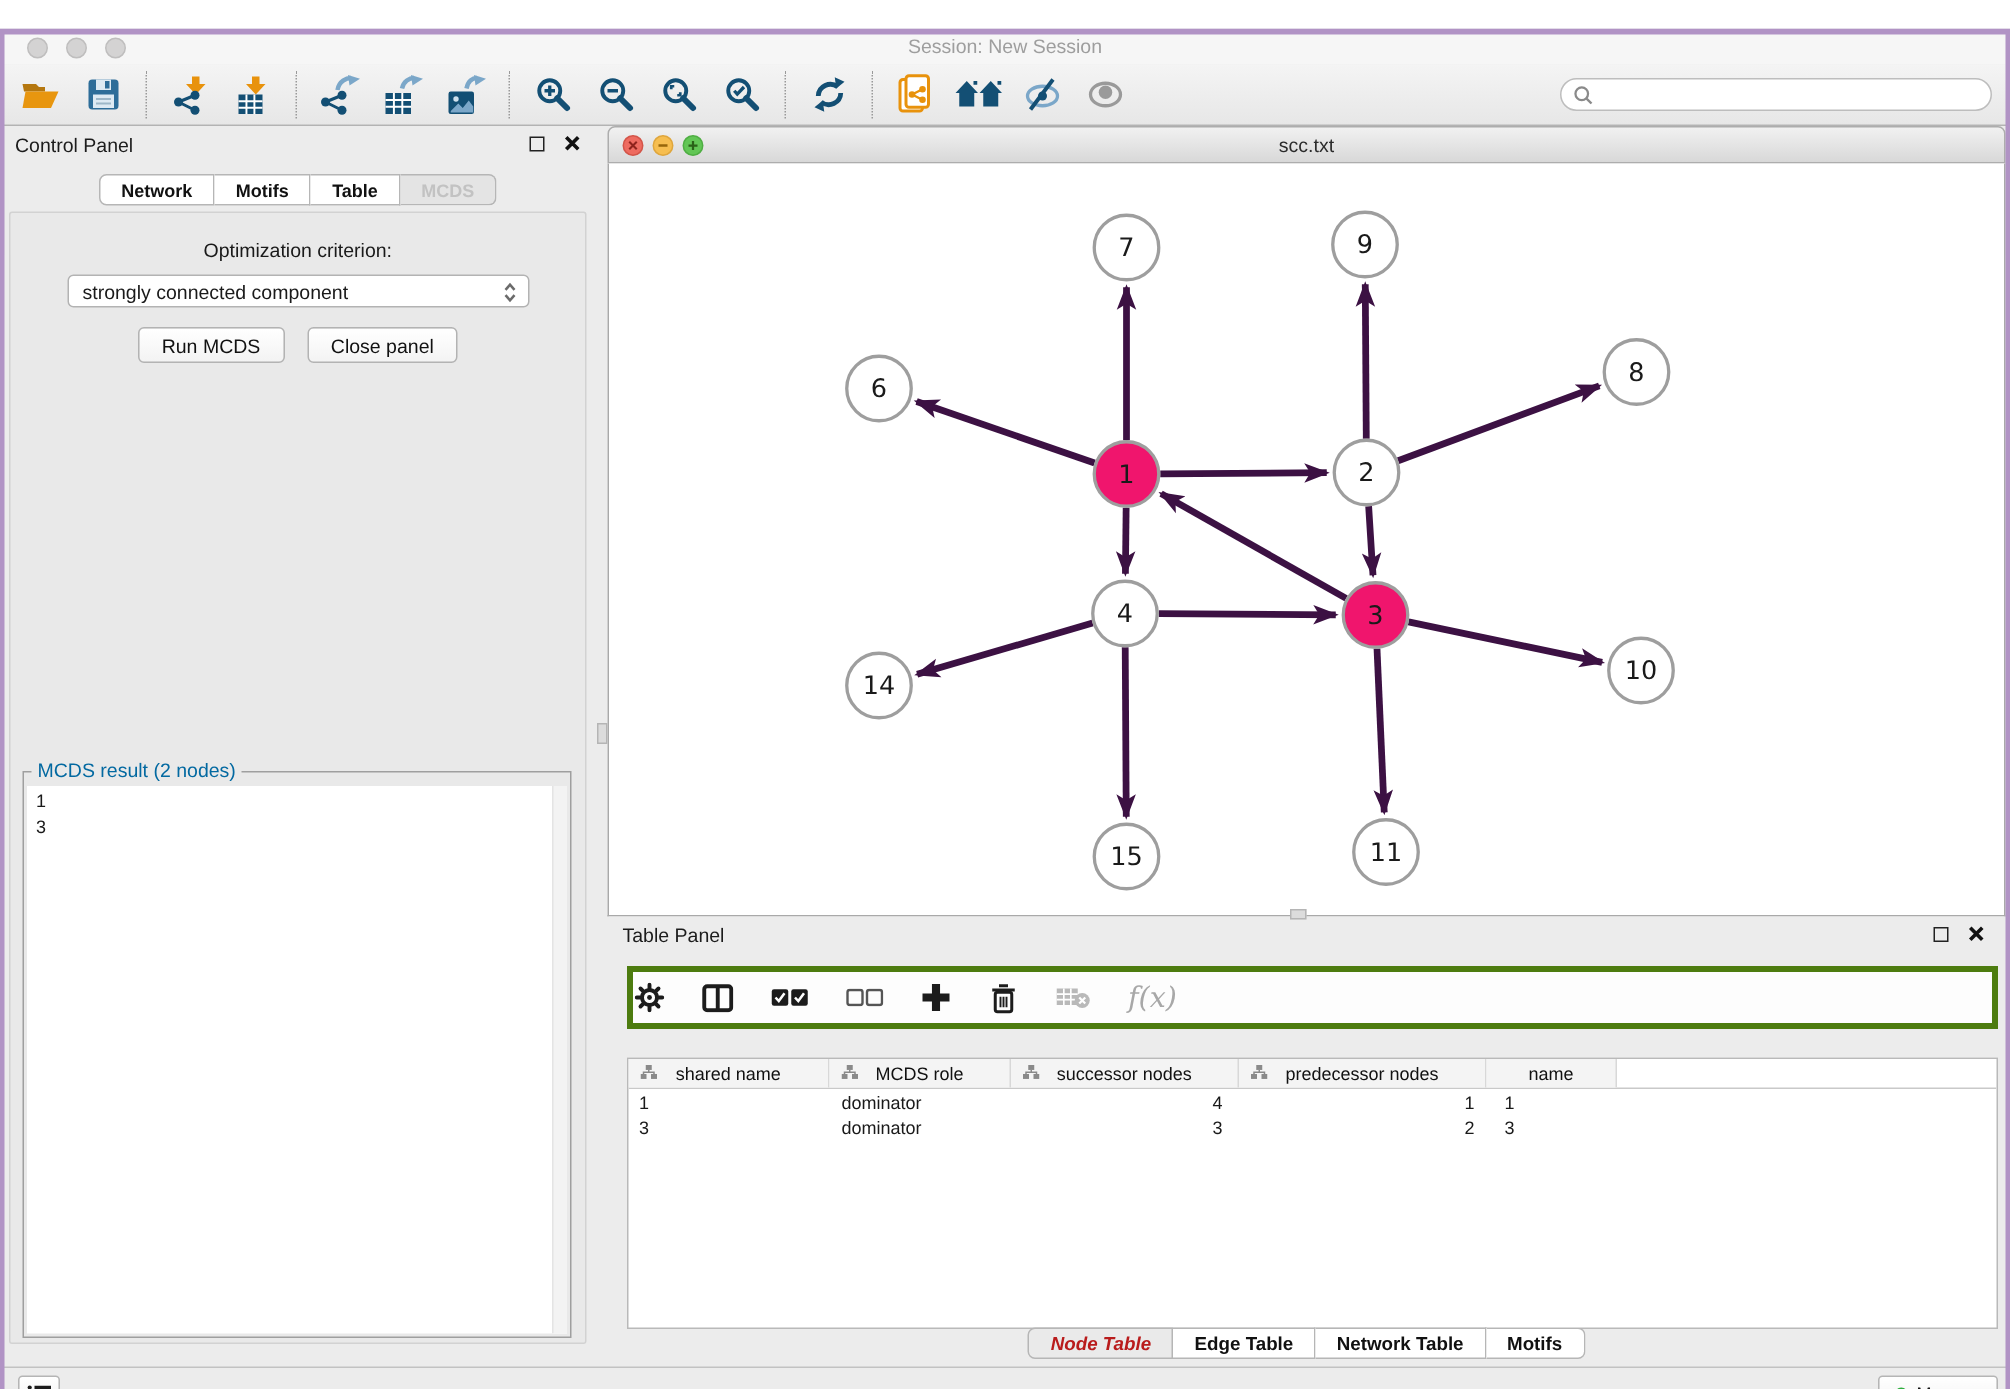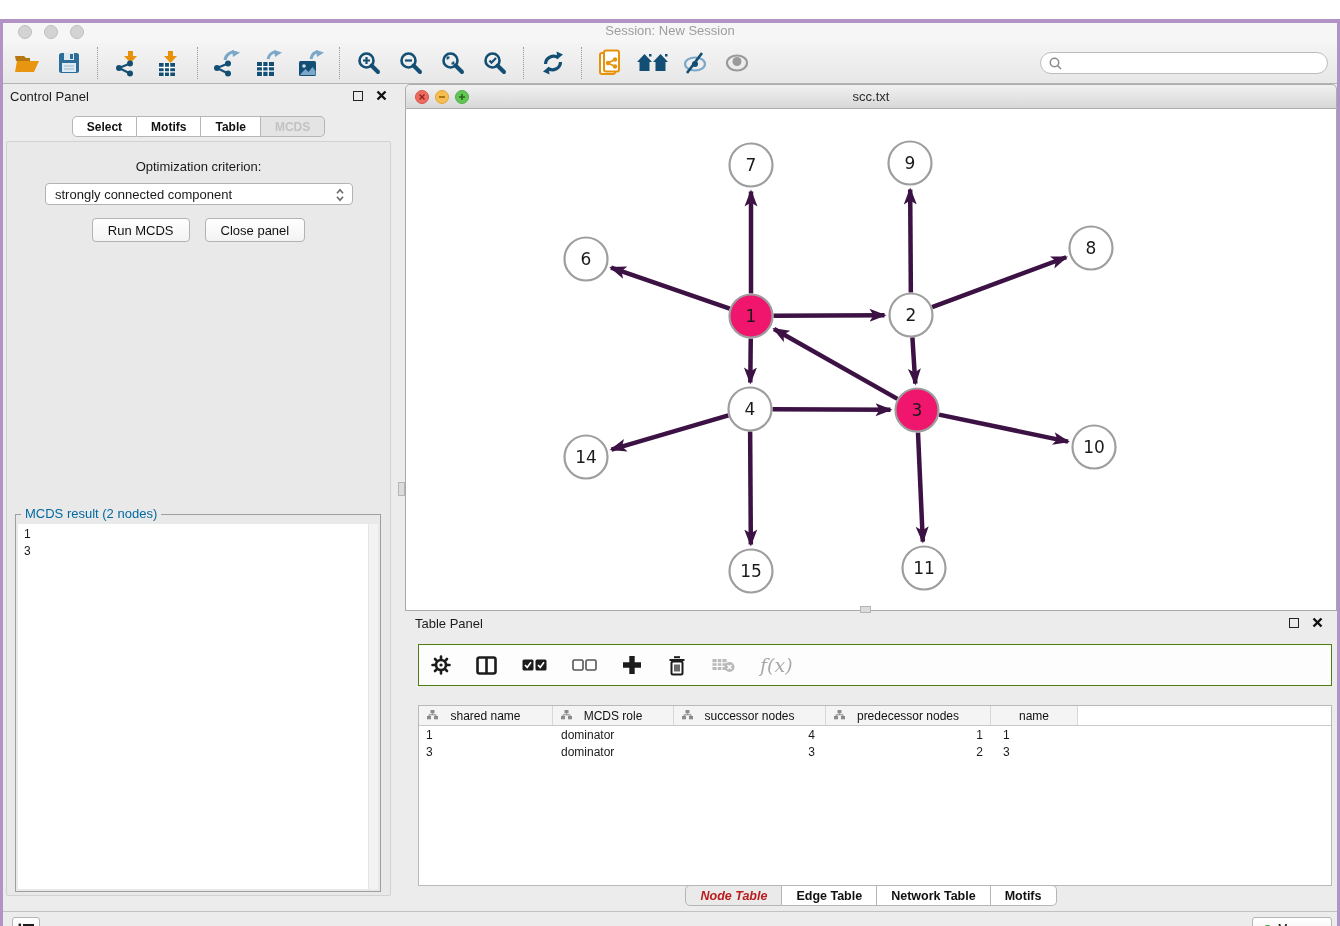--- a/index.html
+++ b/index.html
@@ -55,22 +55,22 @@
   .netwin{position:absolute;left:405px;right:3px;top:65px;height:527px;}
   .net-titlebar{position:absolute;left:0;right:0;top:0;height:25px;background:linear-gradient(#f1f1f1,#d8d8d8);
                 border:1px solid #adadad;border-radius:5px 5px 0 0;box-sizing:border-box;}
   .net-title{position:absolute;left:0;right:0;top:4px;text-align:center;font-size:13px;color:#2b2b2b;}
   .light{position:absolute;top:5px;width:14px;height:14px;border-radius:50%;box-sizing:border-box;display:flex;align-items:center;justify-content:center;}
   .light svg{display:block;}
   .net-canvas{position:absolute;left:0;right:0;top:25px;bottom:0;background:#fff;border:1px solid #a9a9a9;border-top:none;box-sizing:border-box;}
 
   
   .tpanel{position:absolute;left:405px;right:3px;top:592px;height:301px;background:#ececec;}
-  .t-toolbar{position:absolute;left:13px;right:5px;top:33px;height:42px;background:#fdfdfd;border:1px solid #4d7c0f;
-             box-sizing:border-box;display:flex;align-items:center;padding-left:12px;gap:25px;}
+  .t-toolbar{position:absolute;left:13px;right:5px;top:33px;height:42px;background:#fdfdfd;border:4px solid #4d7c0f;
+             box-sizing:border-box;display:flex;align-items:center;padding-left:1px;gap:25px;}
   .tt-btn{display:flex;align-items:center;justify-content:center;}
   .fx{font-family:"DejaVu Serif",serif;font-style:italic;color:#a8a8a8;font-size:19px;}
   .dtable{position:absolute;left:13px;right:5px;top:94px;height:181px;background:#fff;border:1px solid #b9b9b9;box-sizing:border-box;overflow:hidden;}
   .thead{display:flex;height:19px;border-bottom:1px solid #c9c9c9;}
   .th{position:relative;background:#f4f4f4;border-right:1px solid #d8d8d8;box-sizing:border-box;display:flex;align-items:center;justify-content:center;}
   .th .lbl{font-size:12px;color:#111;}
   .th .tree{position:absolute;left:8px;top:4px;}
   .trow{display:flex;height:17px;font-size:12px;align-items:center;}
   .td{box-sizing:border-box;overflow:hidden;white-space:nowrap;}
   .c0{width:134px;padding-left:7px;}
@@ -251,21 +251,21 @@
     <div class="panel-head">
       <span class="panel-title">Control Panel</span>
       <span class="head-icons">
         <span class="float-glyph"></span>
         <svg width="11" height="11" viewBox="0 0 11 11">
           <path d="M1.5 1.5 L9.5 9.5 M9.5 1.5 L1.5 9.5" stroke="#111" stroke-width="2.4"></path>
         </svg>
       </span>
     </div>
     <div class="tabs-row">
-      <div class="seg first">Select</div>
+      <div class="seg first">Network</div>
       <div class="seg">Motifs</div>
       <div class="seg">Table</div>
       <div class="seg last selected">MCDS</div>
     </div>
     <div class="cp-content">
       <div class="opt-label">Optimization criterion:</div>
       <div class="opt-select">
         <span>strongly connected component</span>
         <svg width="12" height="14" viewBox="0 0 12 14" style="position:absolute;right:6px;top:4px">
           <path d="M3 5.2 L6 1.8 L9 5.2 M3 8.8 L6 12.2 L9 8.8" stroke="#6b6b6b" stroke-width="1.7" fill="none"></path>

